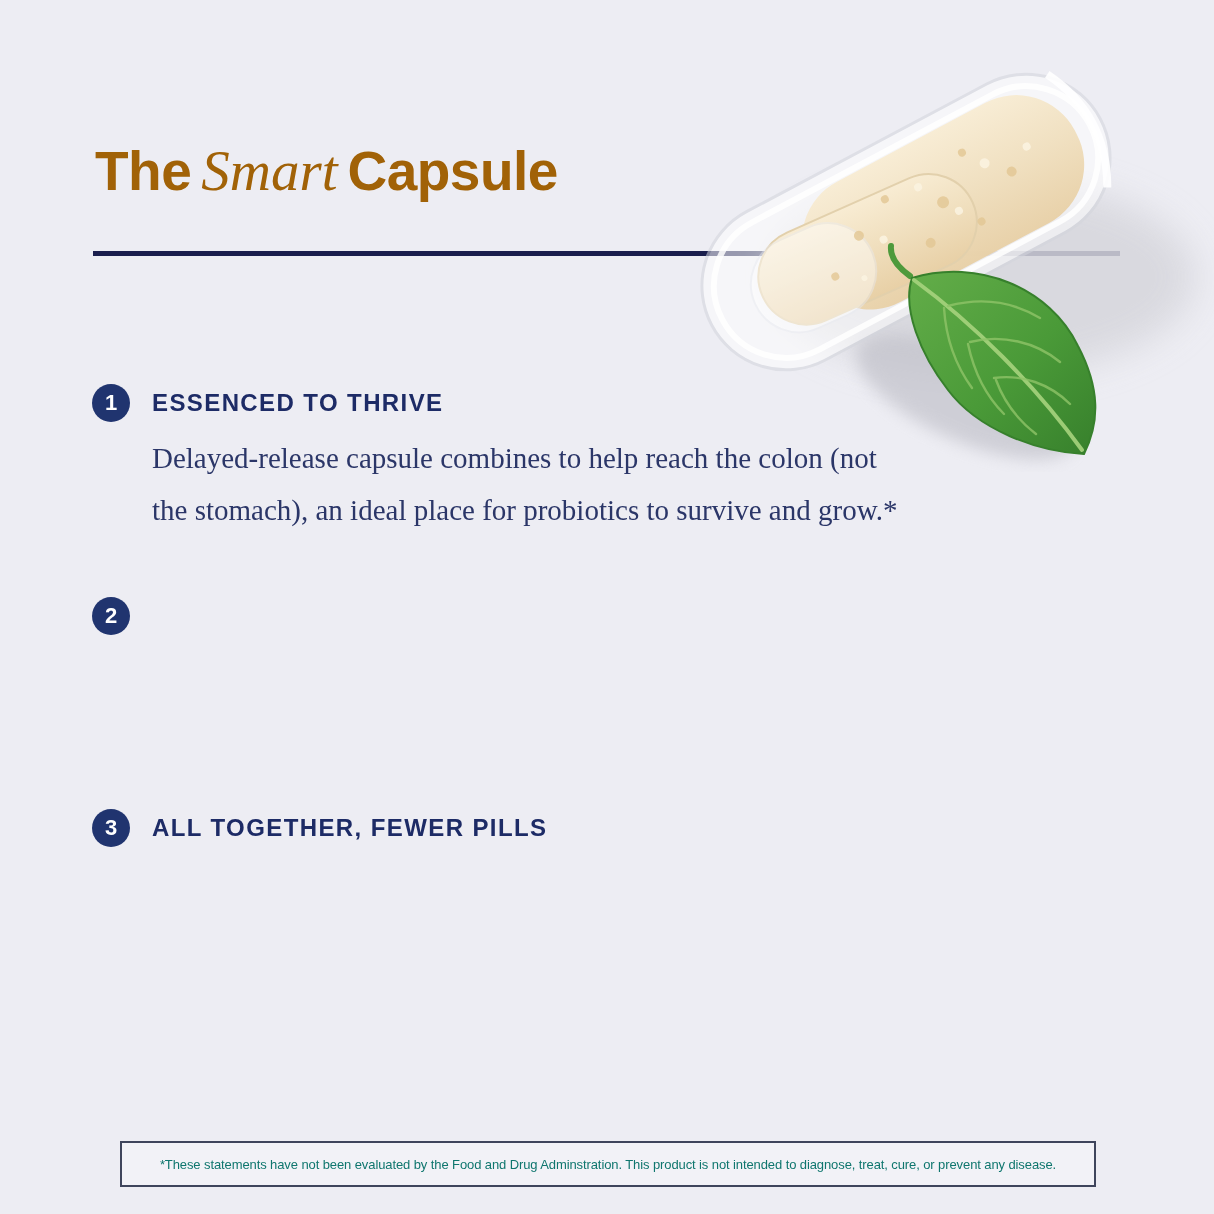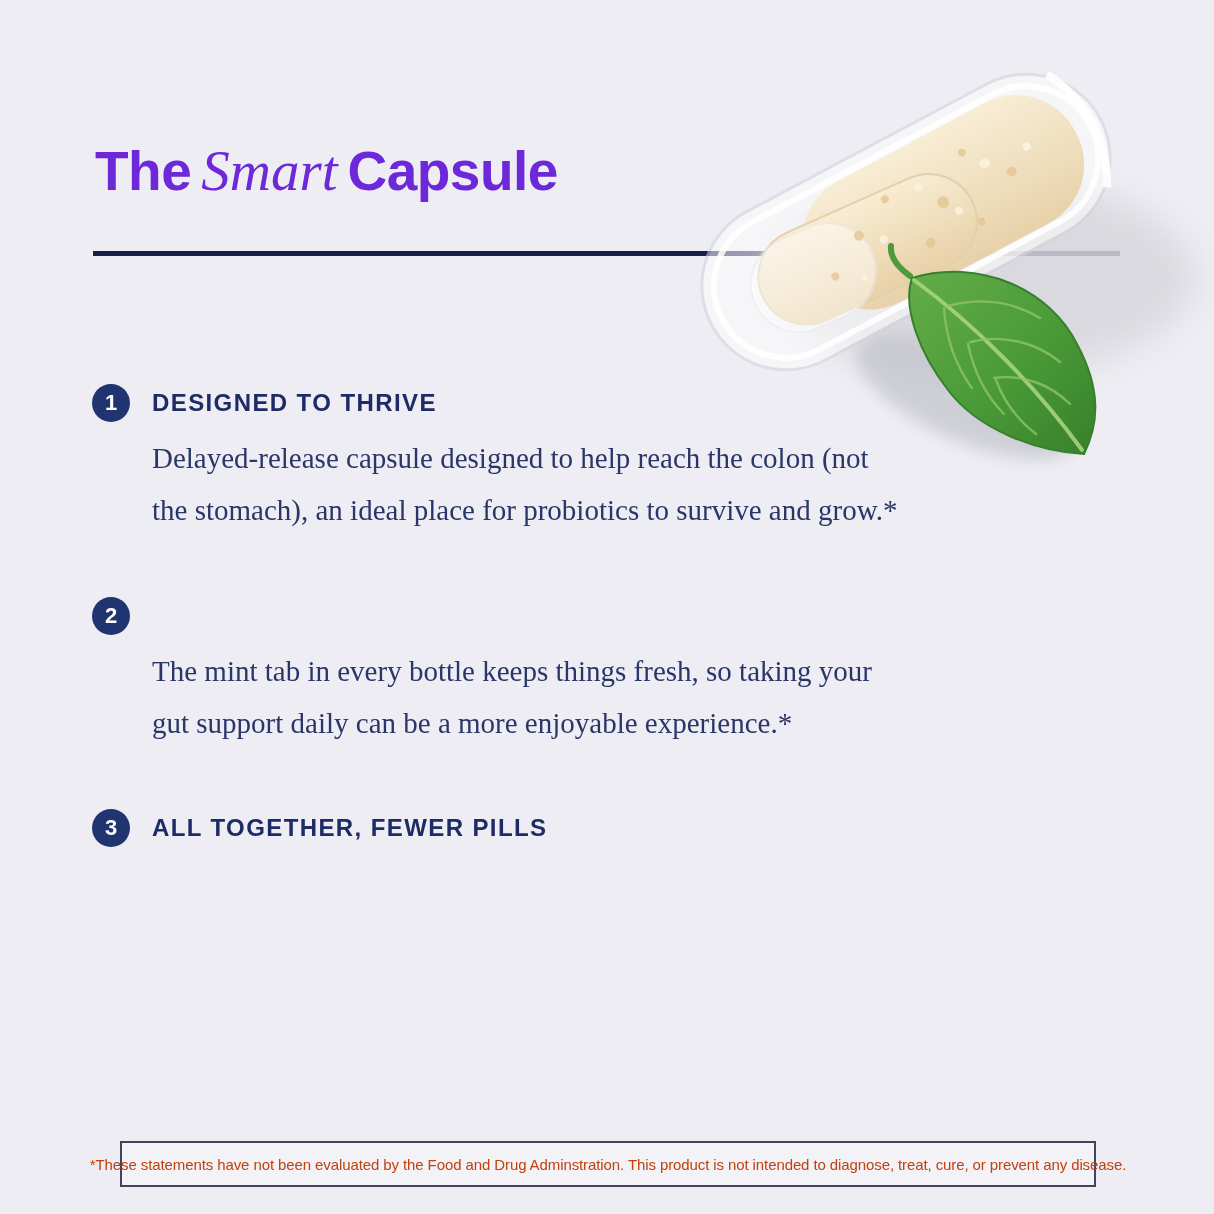--- a/index.html
+++ b/index.html
@@ -13,21 +13,21 @@
     background: #EDEDF3;
     font-family: "Liberation Sans", sans-serif;
     overflow: hidden;
   }
 
   
   .title {
     position: absolute;
     left: 95px;
     top: 140px;
-    color: #6d28d9;
+    color: #a16207;
     font-size: 55px;
     line-height: 1.1;
     white-space: nowrap;
     z-index: 3;
   }
   .title .sans-part {
     font-family: "Liberation Sans", sans-serif;
     font-weight: 700;
     letter-spacing: -0.5px;
   }
@@ -112,23 +112,23 @@
     height: 46px;
     box-sizing: border-box;
     border: 2px solid #3F455C;
     background: #F2F2F7;
     display: flex;
     align-items: center;
     justify-content: center;
     z-index: 3;
   }
   .footer-text {
-    font-size: 15px;
+    font-size: 13px;
     letter-spacing: -0.1px;
-    color: #c2410c;
+    color: #0f766e;
     white-space: nowrap;
   }
 </style>
 </head>
 <body>
 
 <div class="title">
   <span class="sans-part">The</span><span class="serif-part">Smart</span><span class="sans-part">Capsule</span>
 </div>
 
@@ -208,32 +208,30 @@
         <path d="M 320 282 C 326 310 338 334 356 352"></path>
         <path d="M 348 318 C 356 340 370 358 388 372"></path>
       </g>
     </g>
   </svg>
 </div>
 
 <div class="section section-1">
   <div class="section-header">
     <div class="step-badge">1</div>
-    <div class="section-heading">DESIGNED TO THRIVE</div>
+    <div class="section-heading">ESSENCED TO THRIVE</div>
   </div>
-  <div class="section-body">Delayed-release capsule designed to help reach the colon (not
+  <div class="section-body">Delayed-release capsule combines to help reach the colon (not
 the stomach), an ideal place for probiotics to survive and grow.*</div>
 </div>
 
 <div class="section section-2">
   <div class="section-header">
     <div class="step-badge">2</div>
   </div>
-  <div class="section-body">The mint tab in every bottle keeps things fresh, so taking your
-gut support daily can be a more enjoyable experience.*</div>
 </div>
 
 <div class="section section-3">
   <div class="section-header">
     <div class="step-badge">3</div>
     <div class="section-heading">ALL TOGETHER, FEWER PILLS</div>
   </div>
 </div>
 
 <div class="footer-box">

